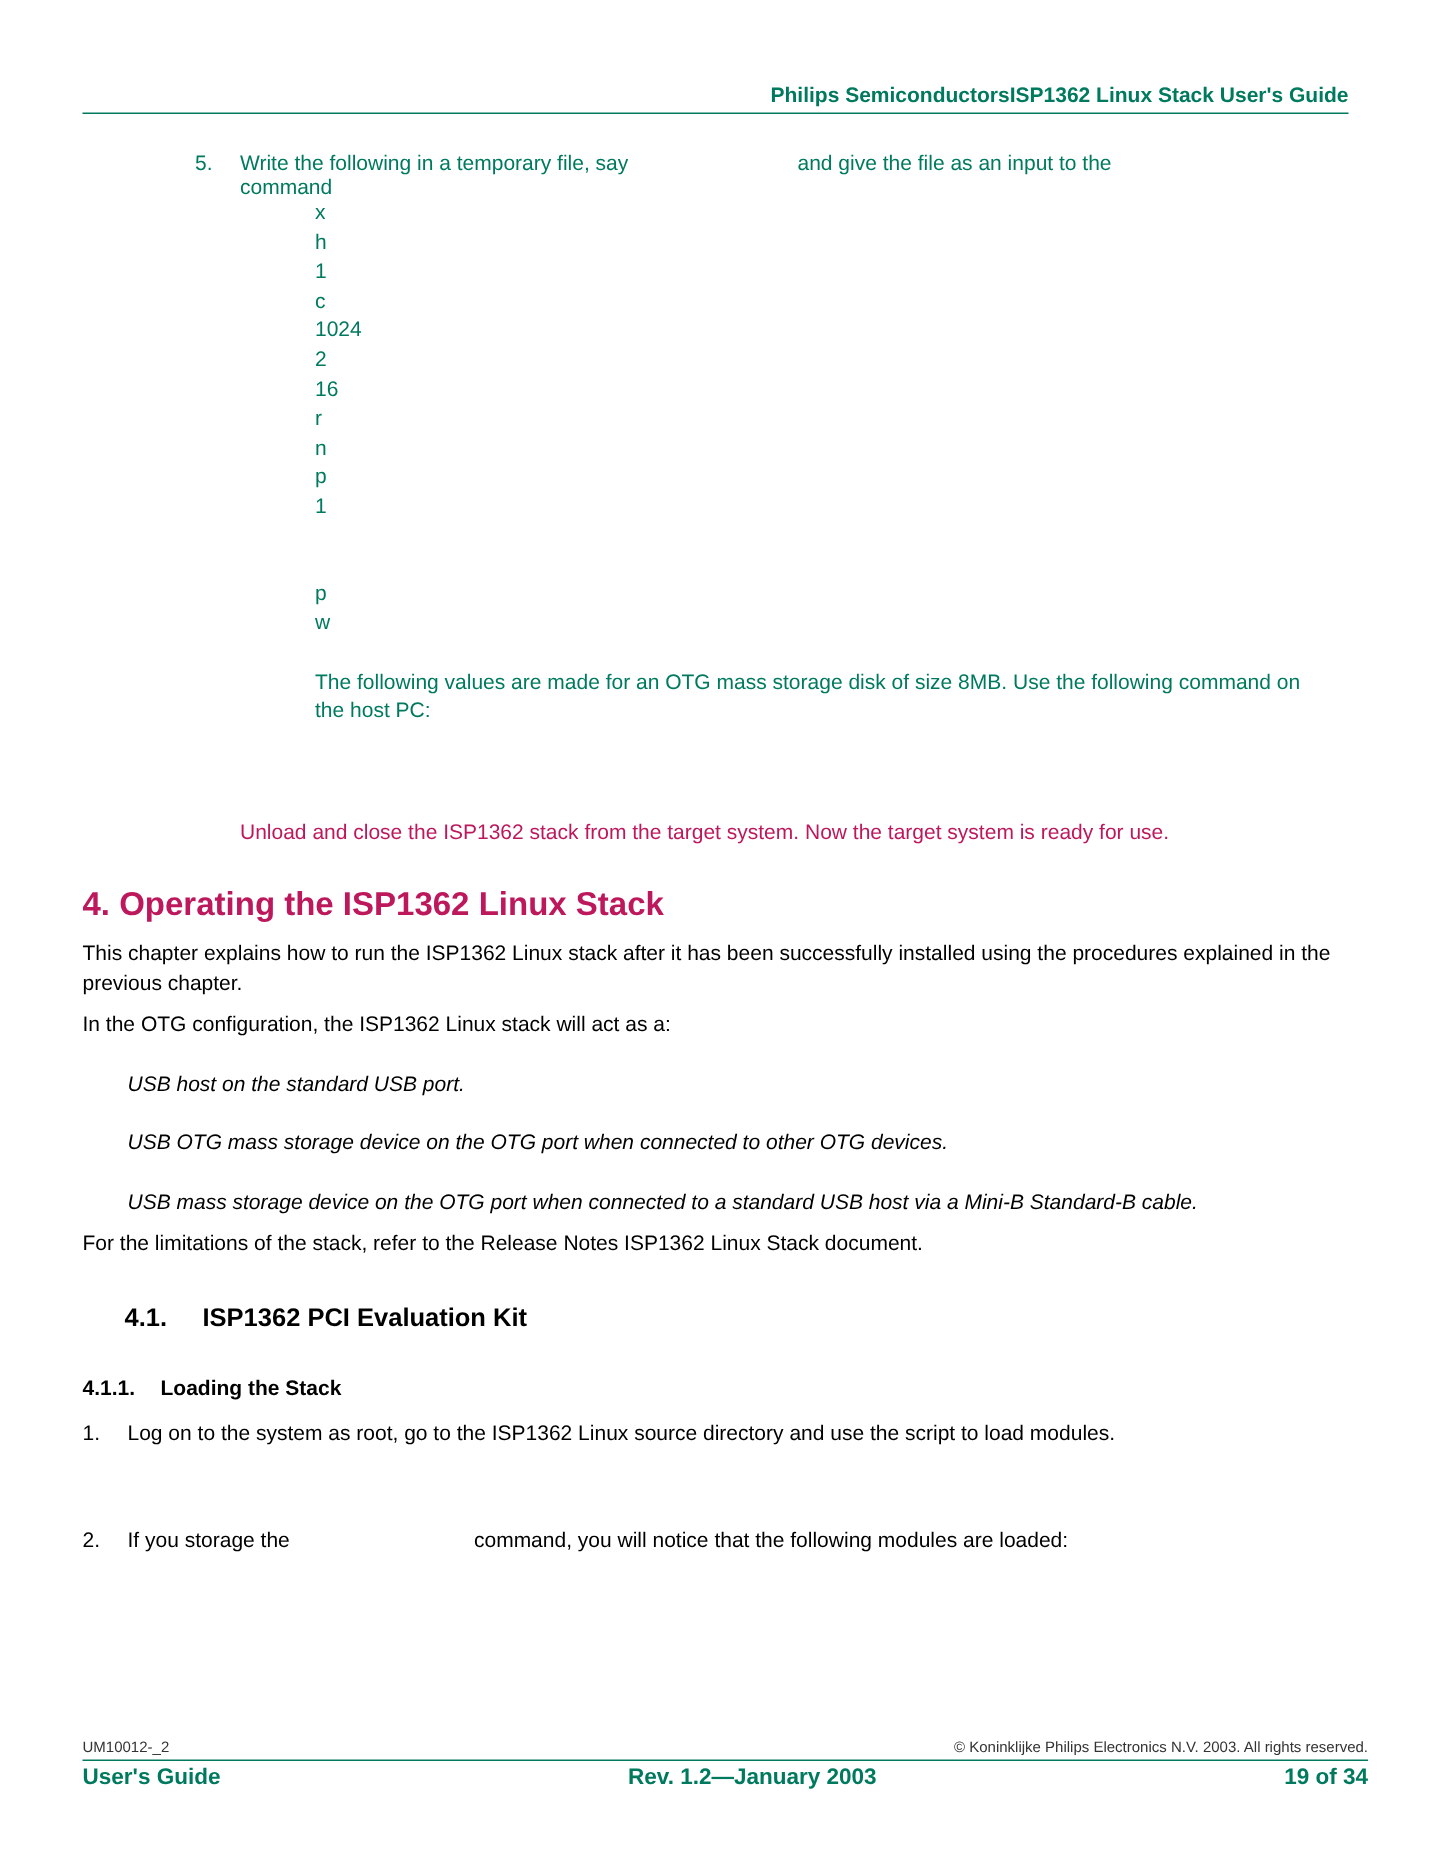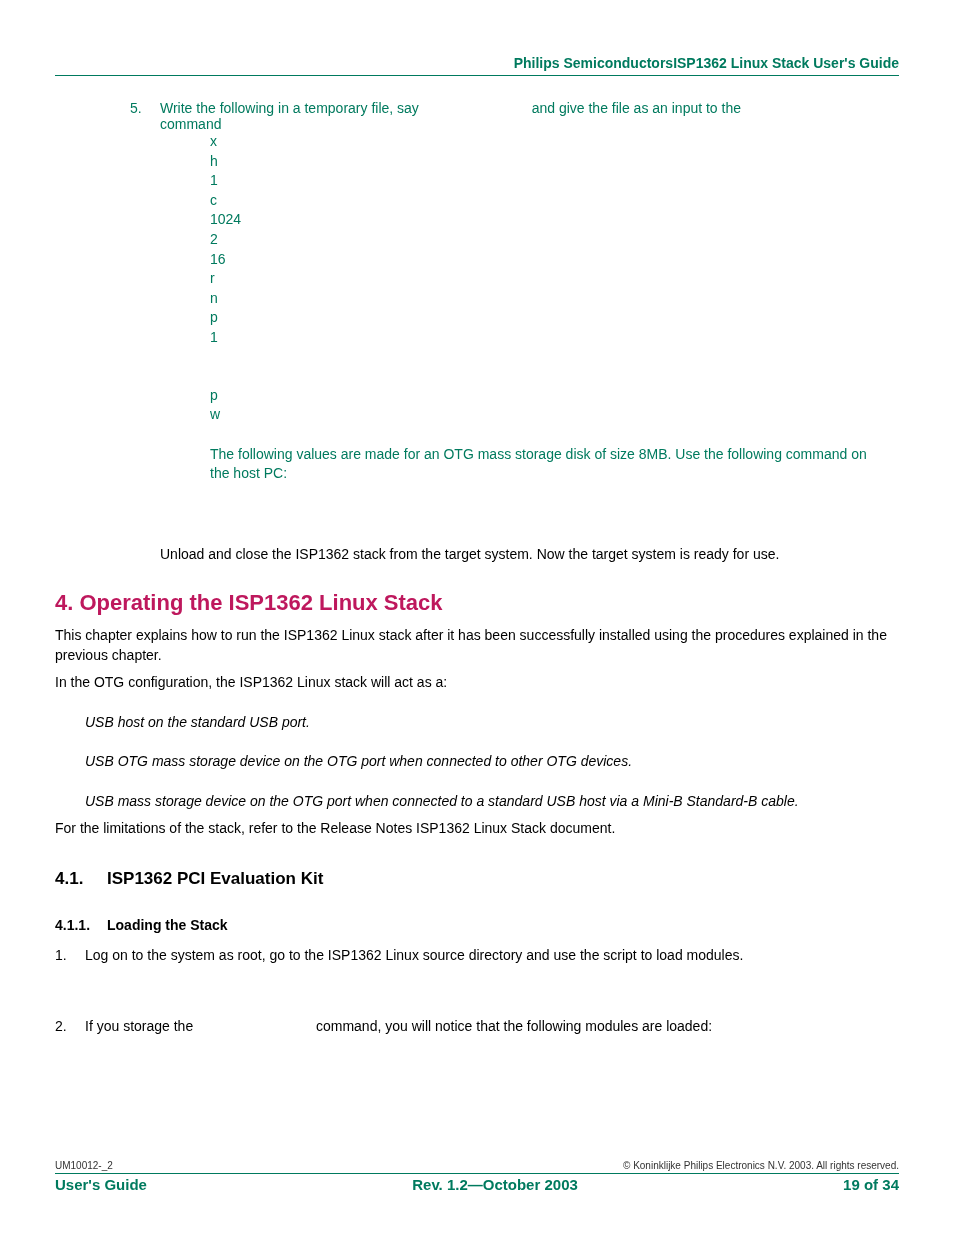--- a/index.html
+++ b/index.html
@@ -53,21 +53,21 @@
   .note-block {
     margin-left: 155px;
     color: #007a5e;
     font-size: 14px;
     margin-top: 20px;
     line-height: 1.4;
     padding-right: 10px;
   }
   .unload-line {
     margin-left: 105px;
-    color: #000000;
+    color: #be185d;
     font-size: 14px;
     margin-top: 62px;
   }
   h2.section {
     font-size: 22px;
     font-weight: bold;
     margin: 28px 0 10px 0;
     color: #be185d;
   }
   .body-text {
@@ -85,20 +85,21 @@
     font-style: italic;
   }
   h3.subsection {
     font-size: 17px;
     font-weight: bold;
     margin: 30px 0 0 0;
   }
   h3.subsection .num {
     display: inline-block;
     width: 52px;
+    margin-left: 28px;
   }
   h4.subsubsection {
     font-size: 14px;
     font-weight: bold;
     margin: 28px 0 8px 0;
   }
   h4.subsubsection .num {
     display: inline-block;
     width: 52px;
   }
@@ -109,21 +110,21 @@
     margin-top: 14px;
   }
   .numbered-row .n {
     width: 30px;
     flex-shrink: 0;
   }
   .footer {
     position: absolute;
     bottom: 42px;
     left: 55px;
-    right: 55px;
+    right: 42px;
   }
   .footer-top {
     display: flex;
     justify-content: space-between;
     font-size: 10px;
     color: #333;
   }
   .hr-green-footer {
     border: none;
     border-top: 1.5px solid #007a5e;
@@ -217,16 +218,16 @@
 </div>
 
 <div class="footer">
   <div class="footer-top">
     <span>UM10012-_2</span>
     <span>© Koninklijke Philips Electronics N.V. 2003. All rights reserved.</span>
   </div>
   <hr class="hr-green-footer">
   <div class="footer-bottom">
     <span>User's Guide</span>
-    <span>Rev. 1.2—October 2003</span>
+    <span>Rev. 1.2—January 2003</span>
     <span>19 of 34</span>
   </div>
 </div>
 
 </body></html>

